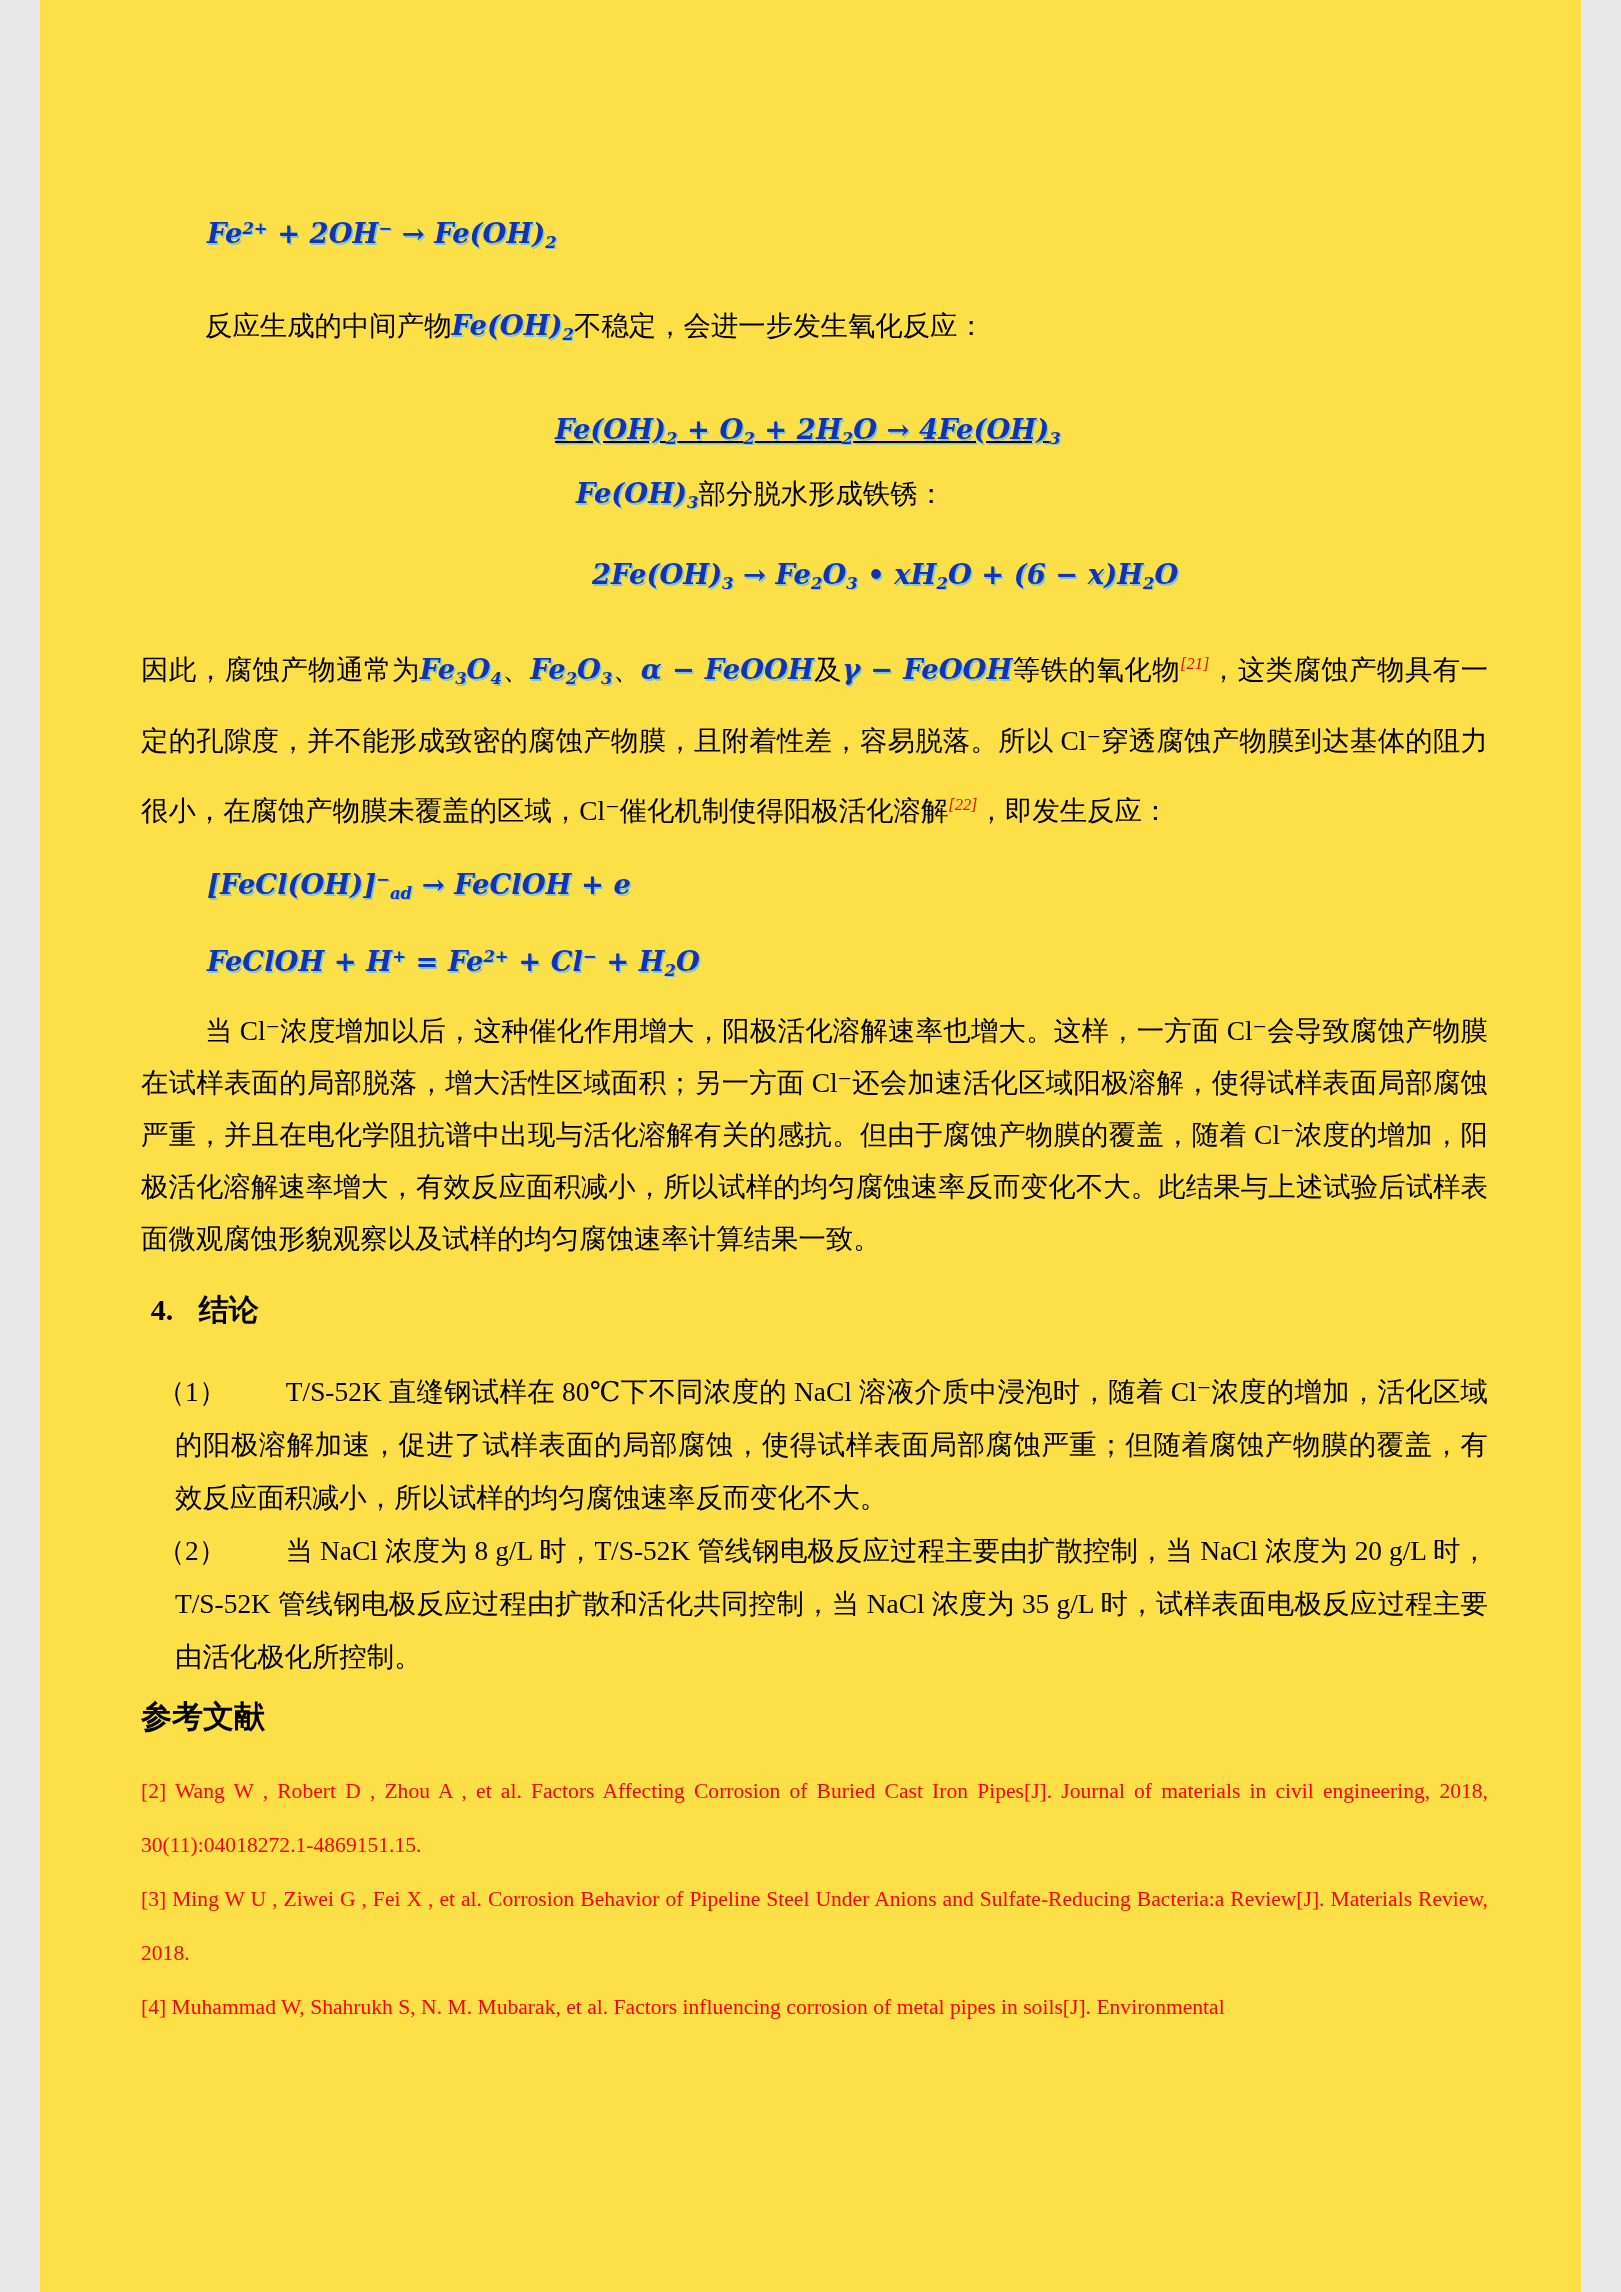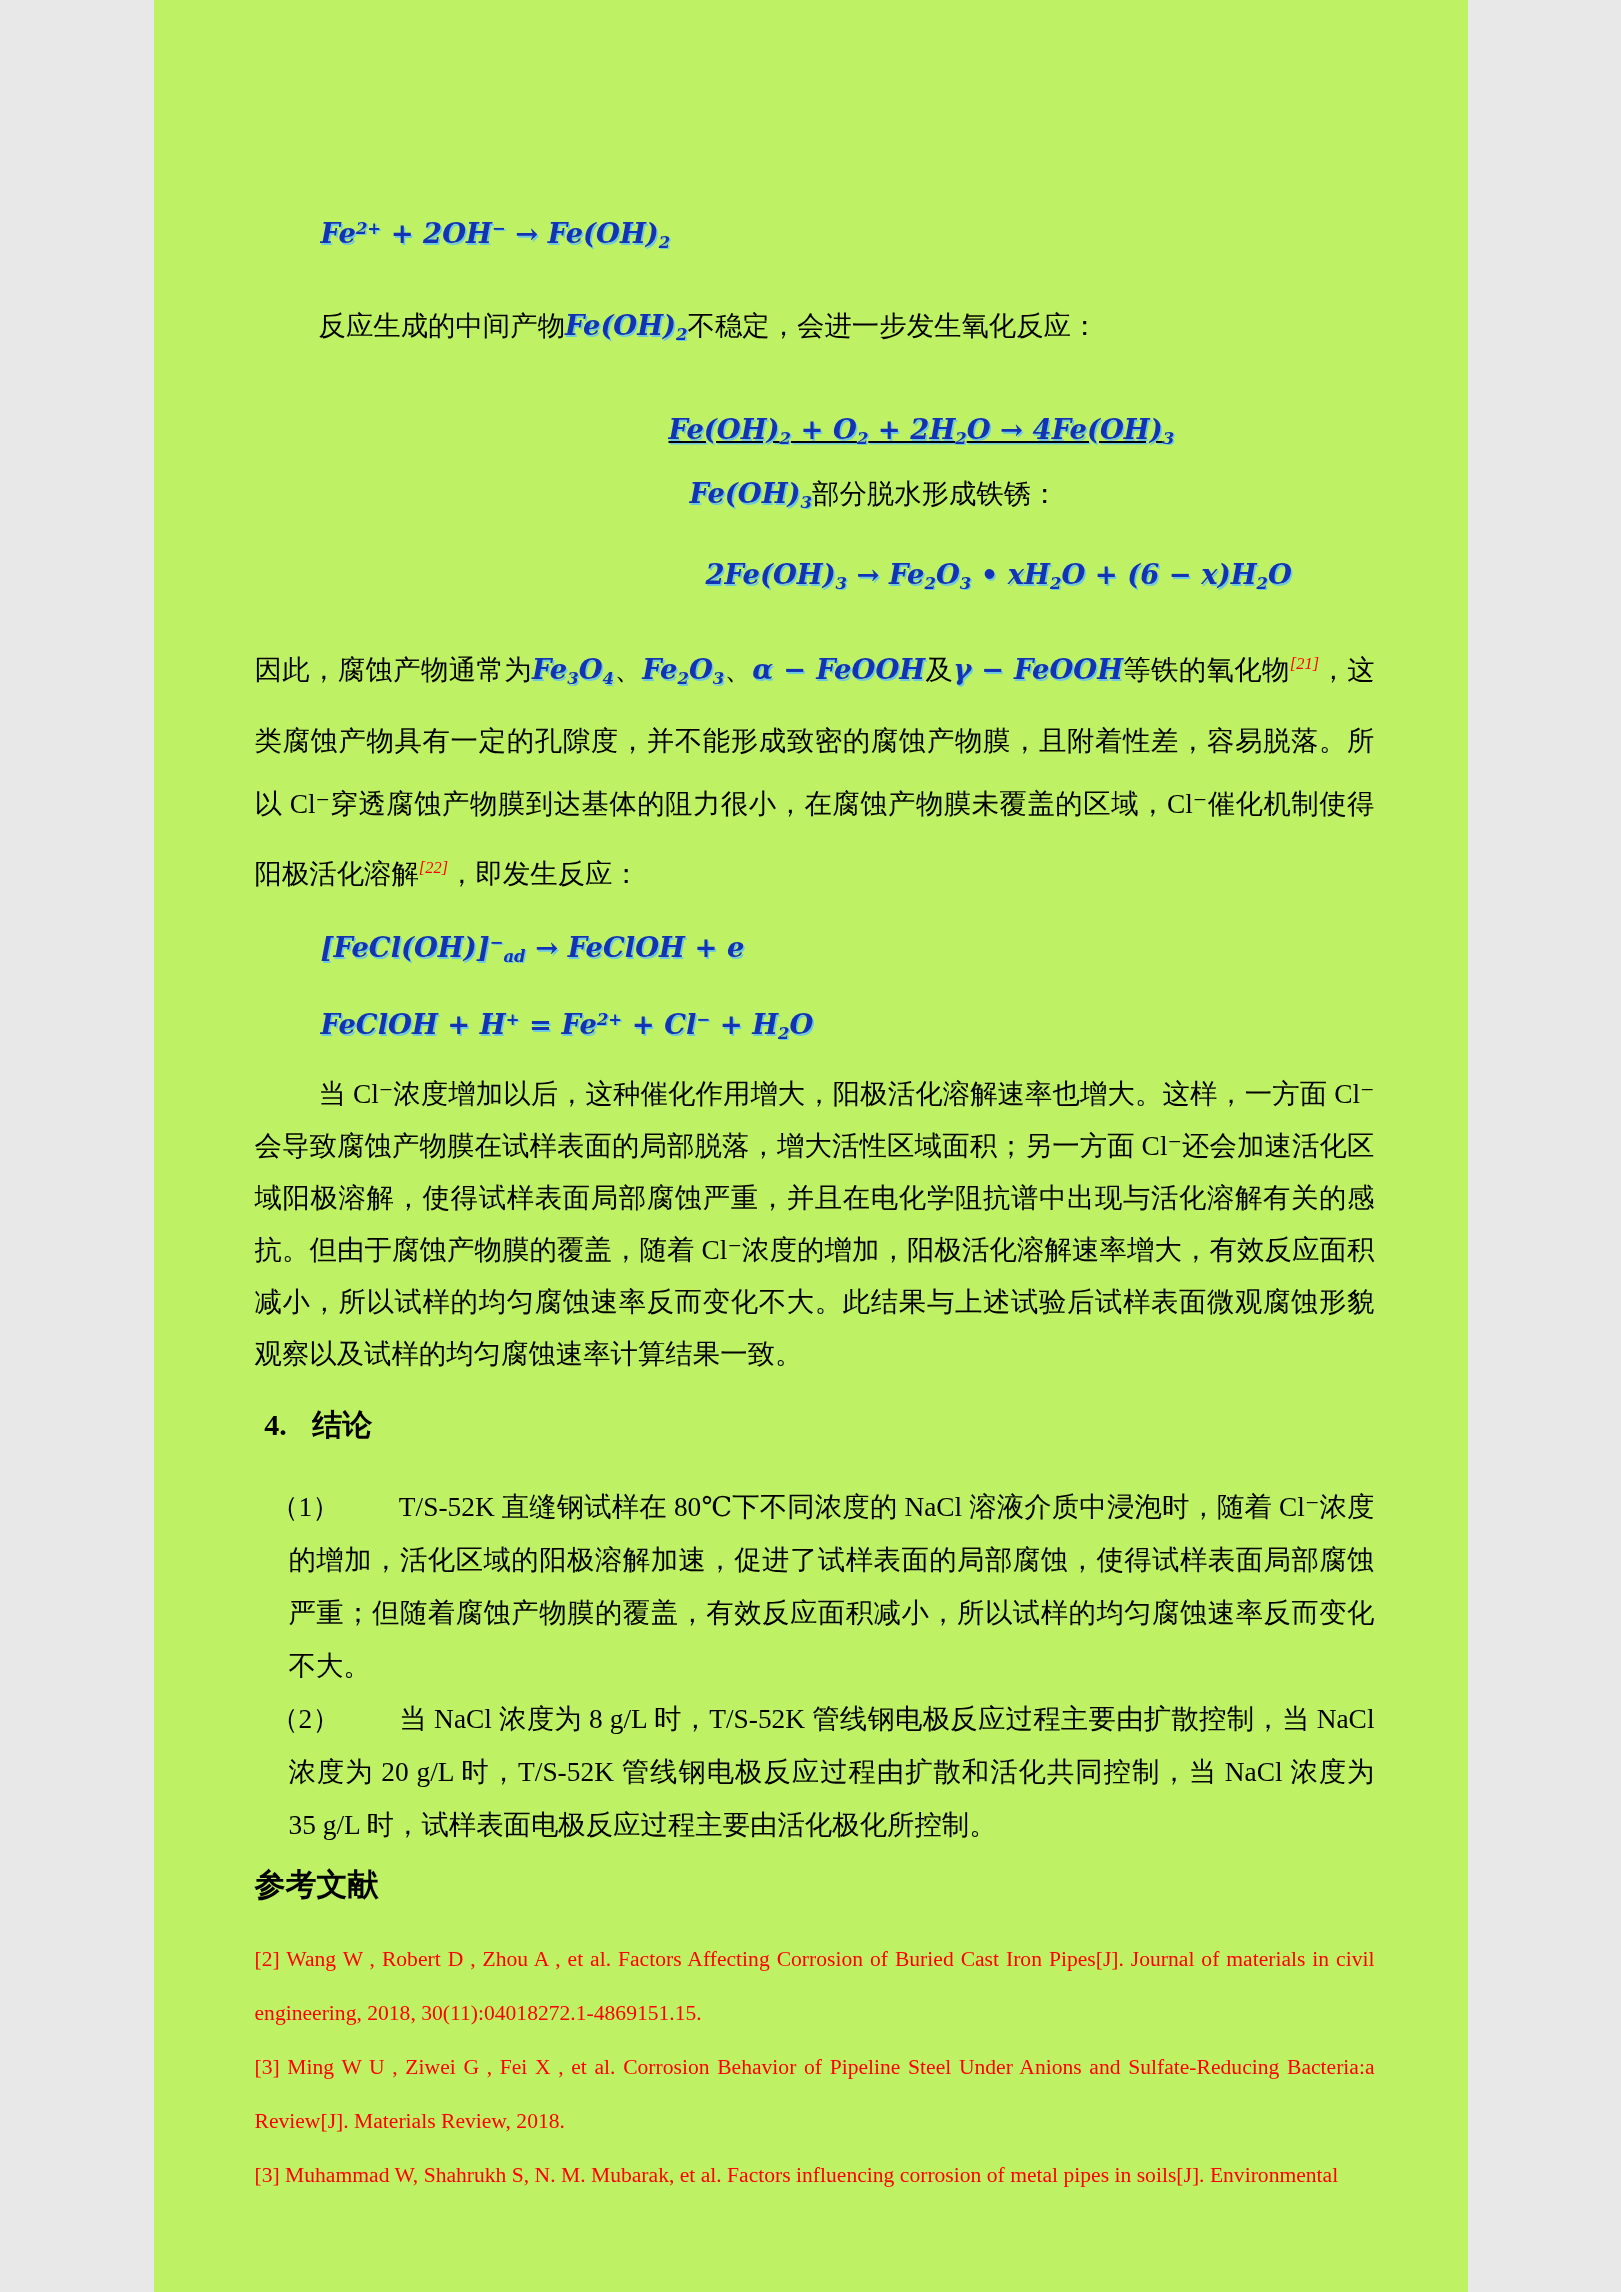--- a/index.html
+++ b/index.html
@@ -5,23 +5,23 @@
   :root{
     --formula-blue:#1333b5;
     --formula-halo:rgba(90,190,255,0.8);
     --cite-red:#ff0000;
     --ref-red:#ff0000;
     --ink:#000000;
   }
   html,body{margin:0;padding:0;background:#e8e8e8;}
   .page{
     position:relative;
-    width:1314px;height:2293px;
+    width:1541px;height:2293px;
     margin:0 auto;
-    background:#bef264;
+    background:#fde047;
     box-sizing:border-box;
     padding:214px 93px 0 101px;
     overflow:hidden;
     color:var(--ink);
     font-family:"Liberation Serif","DejaVu Serif",serif;
     font-size:27.4px;
   }
   .para{margin:0;line-height:52px;text-align:justify;text-justify:inter-ideograph;}
   .equation{line-height:1.4;white-space:nowrap;}
   .run-t{color:var(--ink);}
@@ -97,17 +97,17 @@
   <div class="list">
     <p class="list-item"><span>（1）</span><span class="tab"></span><span>T/S-52K 直缝钢试样在 80℃下不同浓度的 NaCl 溶液介质中浸泡时，随着 Cl⁻浓度的增加，活化区域的阳极溶解加速，促进了试样表面的局部腐蚀，使得试样表面局部腐蚀严重；但随着腐蚀产物膜的覆盖，有效反应面积减小，所以试样的均匀腐蚀速率反而变化不大。</span></p>
     <p class="list-item"><span>（2）</span><span class="tab"></span><span>当 NaCl 浓度为 8 g/L 时，T/S-52K 管线钢电极反应过程主要由扩散控制，当 NaCl 浓度为 20 g/L 时，T/S-52K 管线钢电极反应过程由扩散和活化共同控制，当 NaCl 浓度为 35 g/L 时，试样表面电极反应过程主要由活化极化所控制。</span></p>
   </div>
 
   <h2 class="ref-heading">参考文献</h2>
 
   <div class="refs">
     <p class="ref">[2] Wang W , Robert D , Zhou A , et al. Factors Affecting Corrosion of Buried Cast Iron Pipes[J]. Journal of materials in civil engineering, 2018, 30(11):04018272.1-4869151.15.</p>
     <p class="ref">[3] Ming W U , Ziwei G , Fei X , et al. Corrosion Behavior of Pipeline Steel Under Anions and Sulfate-Reducing Bacteria:a Review[J]. Materials Review, 2018.</p>
-    <p class="ref">[3] Muhammad W,  Shahrukh S,  N. M. Mubarak, et al. Factors influencing corrosion of metal pipes in soils[J]. Environmental</p>
+    <p class="ref">[4] Muhammad W,  Shahrukh S,  N. M. Mubarak, et al. Factors influencing corrosion of metal pipes in soils[J]. Environmental</p>
   </div>
 
 </div>
 
 
 </body></html>

